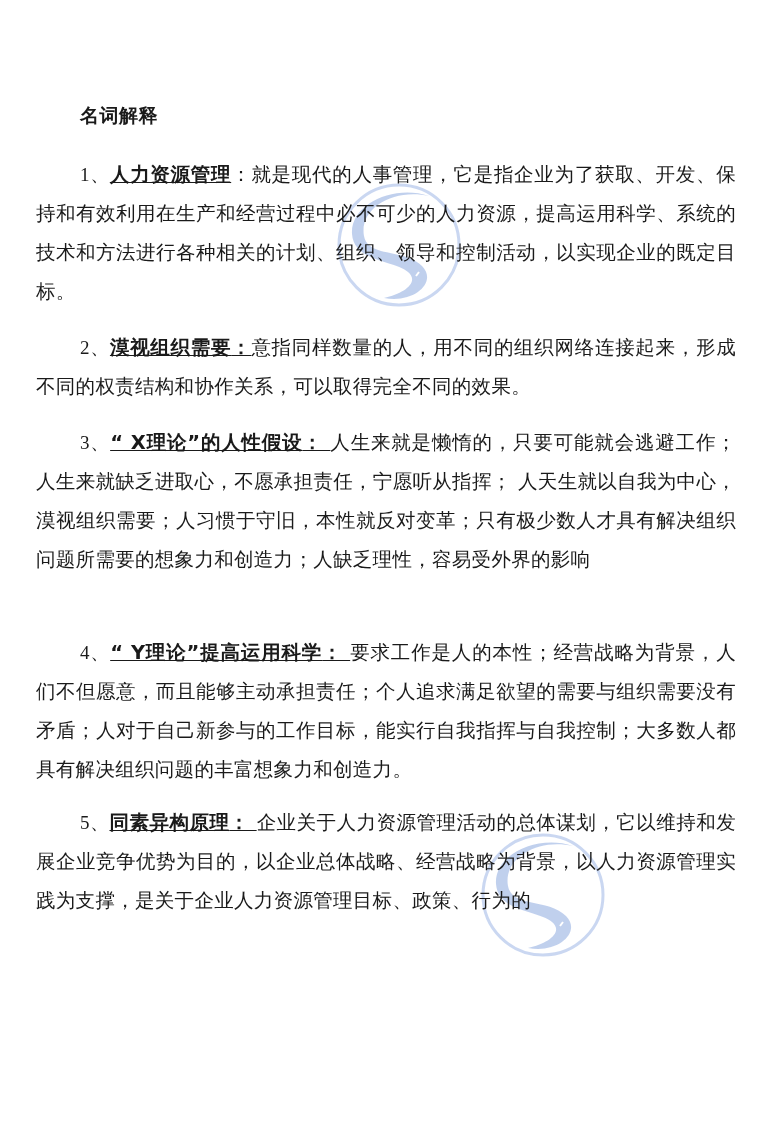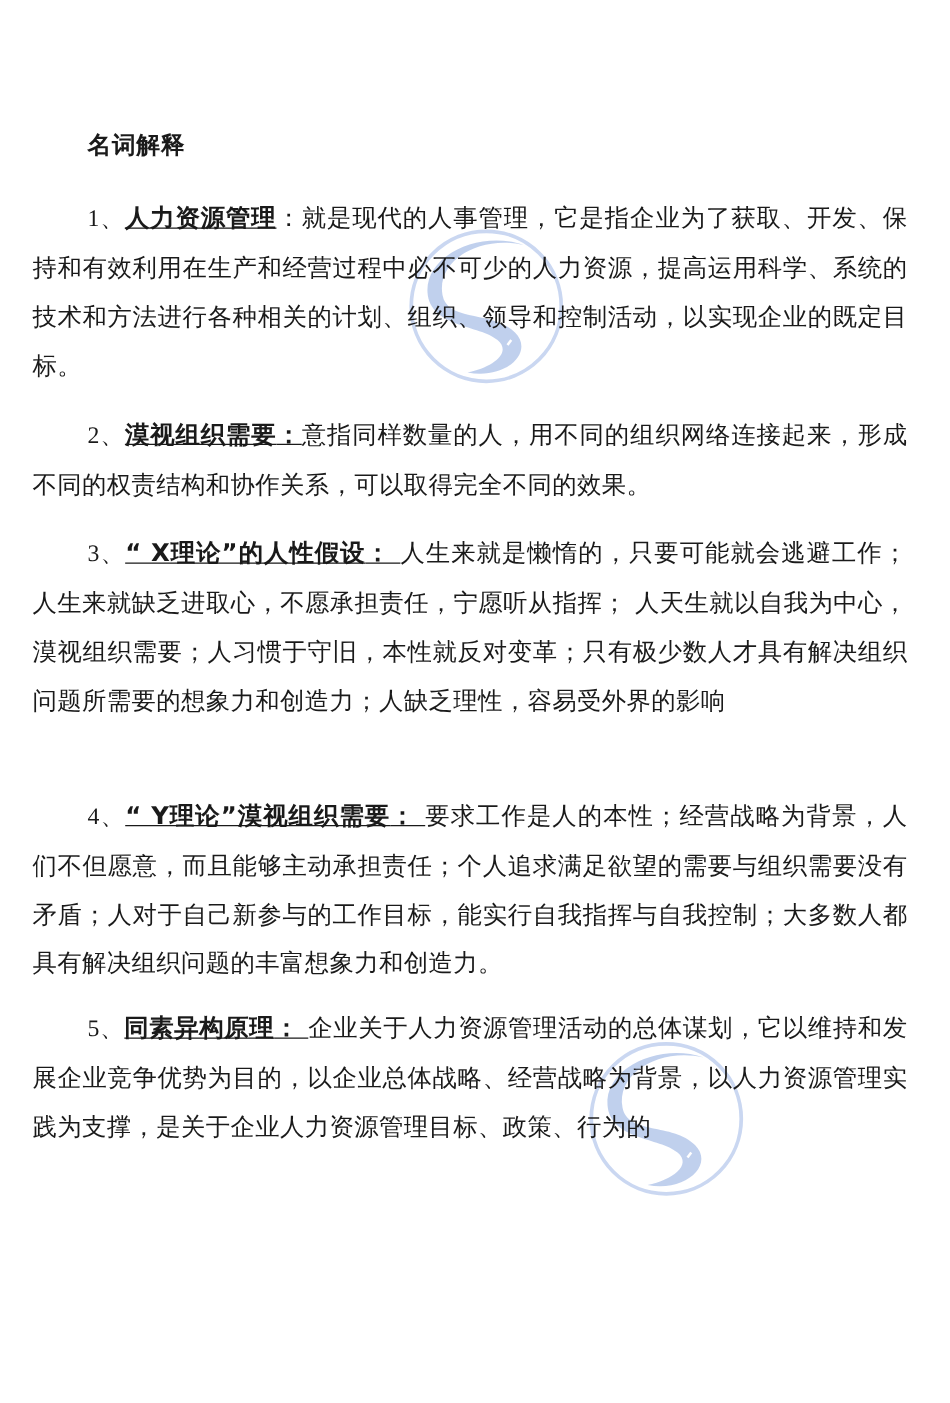--- a/index.html
+++ b/index.html
@@ -10,21 +10,21 @@
     body {
       width: 760px;
       height: 1122px;
       position: relative;
       overflow: hidden;
       font-family: "DejaVu Sans", "Liberation Sans", sans-serif;
       color: #1a1a1a;
     }
     .page {
       position: absolute;
-      left: 6px;
+      left: 16px;
       top: 0;
       width: 613px;
       height: 1122px;
     }
     .watermark {
       position: absolute;
       opacity: 0.55;
       pointer-events: none;
       z-index: 0;
     }
@@ -99,21 +99,21 @@
 
     <p class="entry e2" style="margin:0;">
       <span class="num">2、</span><span class="term"><span>漠视组织需要</span><span>：</span></span><span class="def">意指同样数量的人，用不同的组织网络连接起来，形成不同的权责结构和协作关系，可以取得完全不同的效果。</span>
     </p>
 
     <p class="entry e3" style="margin:0;">
       <span class="num">3、</span><span class="term"><span>“ X理论”的人性假设</span><span>： </span></span><span class="def">人生来就是懒惰的，只要可能就会逃避工作； 人生来就缺乏进取心，不愿承担责任，宁愿听从指挥； 人天生就以自我为中心，漠视组织需要；人习惯于守旧，本性就反对变革；只有极少数人才具有解决组织问题所需要的想象力和创造力；人缺乏理性，容易受外界的影响</span>
     </p>
 
     <p class="entry e4" style="margin:0;">
-      <span class="num">4、</span><span class="term"><span>“ Y理论”漠视组织需要</span><span>： </span></span><span class="def">要求工作是人的本性；经营战略为背景，人们不但愿意，而且能够主动承担责任；个人追求满足欲望的需要与组织需要没有矛盾；人对于自己新参与的工作目标，能实行自我指挥与自我控制；大多数人都具有解决组织问题的丰富想象力和创造力。</span>
+      <span class="num">4、</span><span class="term"><span>“ Y理论”提高运用科学</span><span>： </span></span><span class="def">要求工作是人的本性；经营战略为背景，人们不但愿意，而且能够主动承担责任；个人追求满足欲望的需要与组织需要没有矛盾；人对于自己新参与的工作目标，能实行自我指挥与自我控制；大多数人都具有解决组织问题的丰富想象力和创造力。</span>
     </p>
 
     <p class="entry e5" style="margin:0;">
       <span class="num">5、</span><span class="term"><span>同素异构原理</span><span>： </span></span><span class="def">企业关于人力资源管理活动的总体谋划，它以维持和发展企业竞争优势为目的，以企业总体战略、经营战略为背景，以人力资源管理实践为支撑，是关于企业人力资源管理目标、政策、行为的</span>
     </p>
 
   </div>
 </div>
 
 </body></html>

